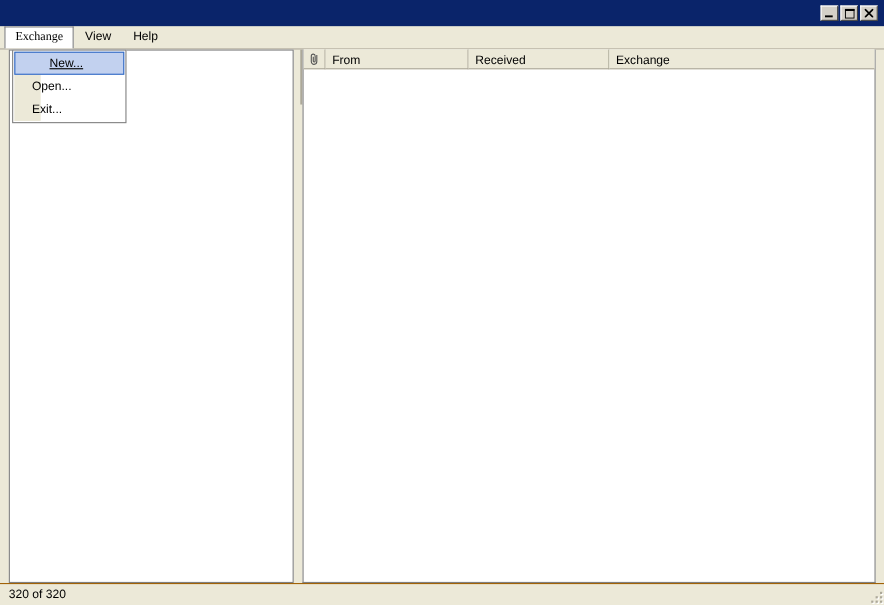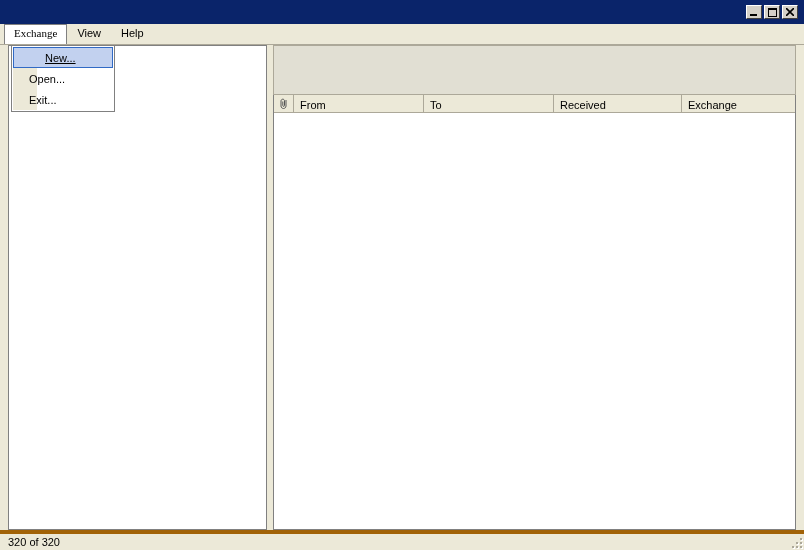--- a/index.html
+++ b/index.html
@@ -100,21 +100,20 @@
   gap: 6px;
 }
 .left-pane {
   width: 259px;
   background: #fff;
   border: 1px solid #808080;
 }
 .right-pane {
   flex: 1;
   display: flex;
-  flex-direction: column;
 }
 .right-header {
   height: 50px;
   background: #e1dfd3;
   border: 1px solid #aca899;
   border-bottom: 1px solid #aca899;
 }
 .table-wrap {
   flex: 1;
   background: #fff;
@@ -138,21 +137,21 @@
 .col.attach { width: 20px; justify-content: center; padding:0;}
 .col.from { width: 130px; }
 .col.to { width: 130px; }
 .col.subject { width: 128px; }
 .col.received { flex: 1; border-right: none;}
 .statusbar {
   position: absolute;
   left: 0; right: 0; bottom: 0;
   height: 20px;
   background: #ece9d8;
-  border-top: 4px solid #a16207;
+  border-top: 1px solid #a16207;
   display: flex;
   align-items: center;
   padding-left: 8px;
   font-size: 11px;
 }
 .resize-grip {
   position: absolute;
   right: 2px;
   bottom: 2px;
   width: 13px;
@@ -198,21 +197,20 @@
   <div class="right-pane">
     <div class="right-header"></div>
     <div class="table-wrap">
       <div class="table-head">
         <div class="col attach">
           <svg width="10" height="12" viewBox="0 0 10 12">
             <path d="M7 2 L7 8 C7 9.5 5.8 10.5 4.5 10.5 C3.2 10.5 2 9.5 2 8 L2 3 C2 2 2.8 1.2 3.8 1.2 C4.8 1.2 5.5 2 5.5 3 L5.5 7.5 C5.5 8 5.1 8.4 4.6 8.4 C4.1 8.4 3.8 8 3.8 7.5 L3.8 3.5" fill="none" stroke="#555" stroke-width="1"></path>
           </svg>
         </div>
         <div class="col from">From</div>
-        <div class="col to">To</div>
         <div class="col subject">Received</div>
         <div class="col received">Exchange</div>
       </div>
     </div>
   </div>
 </div>
 
 <div class="menu-dropdown">
   <div class="gutter"></div>
   <div class="menu-option highlight">New...</div>

